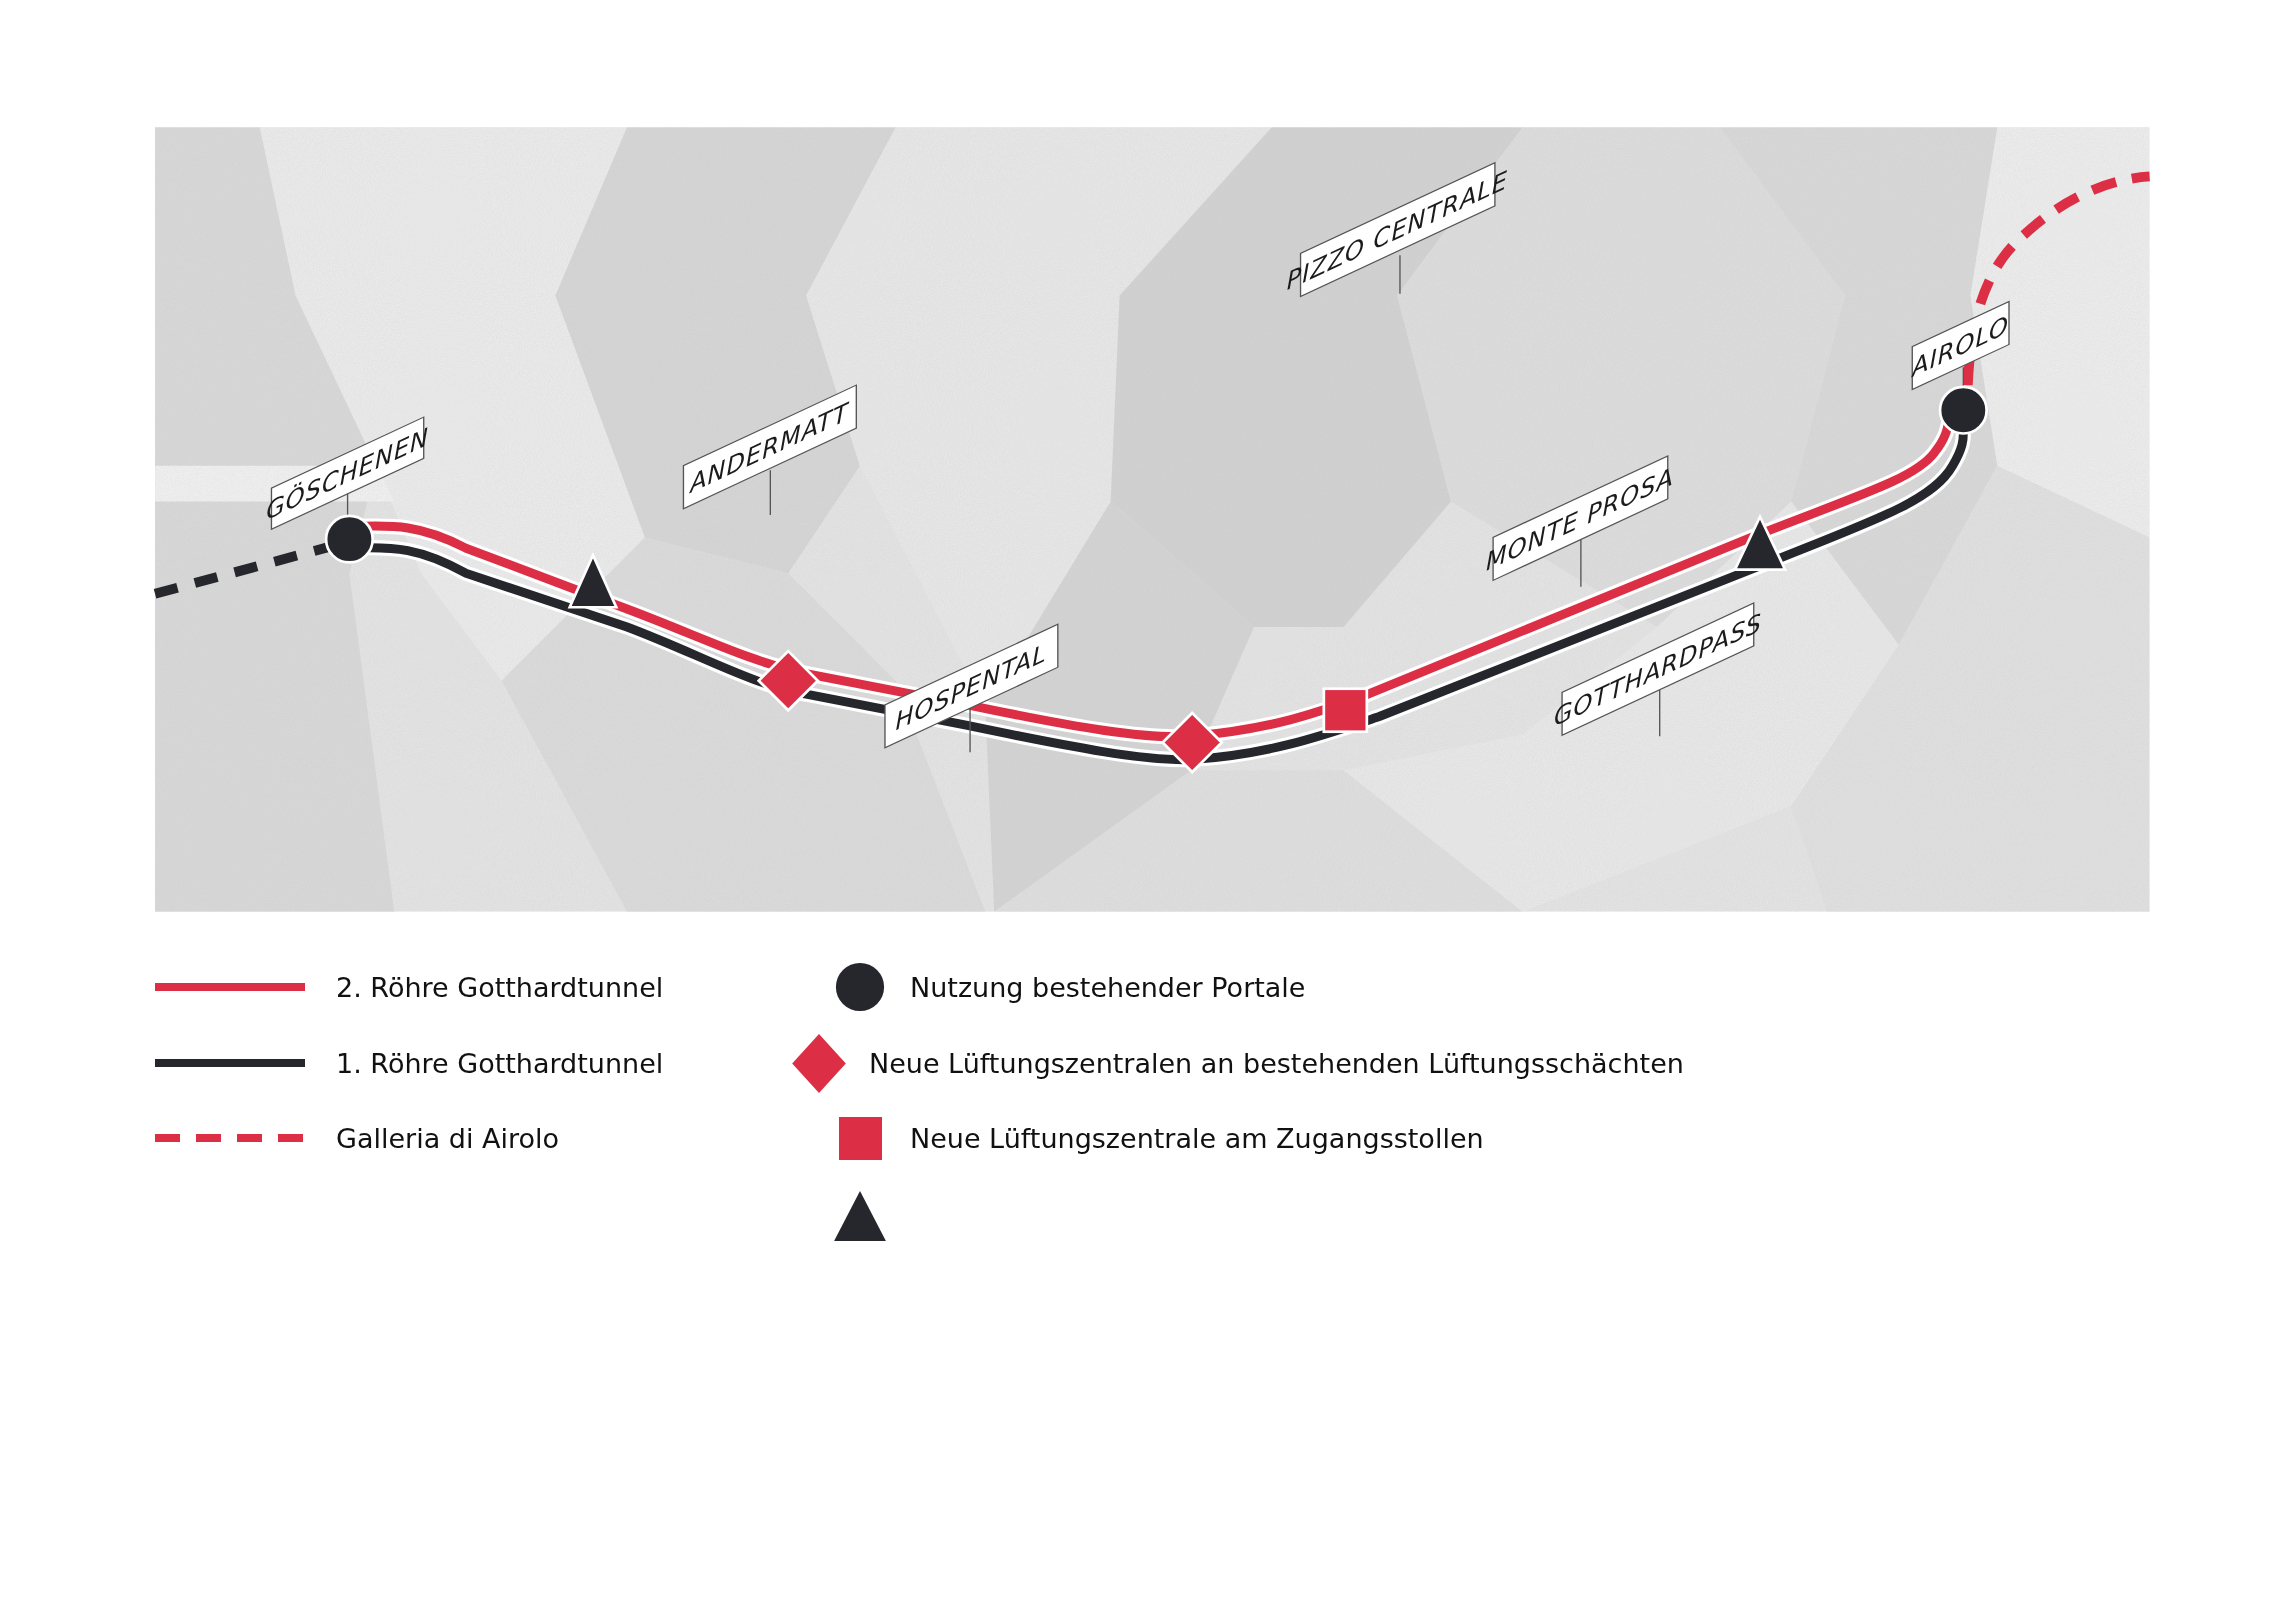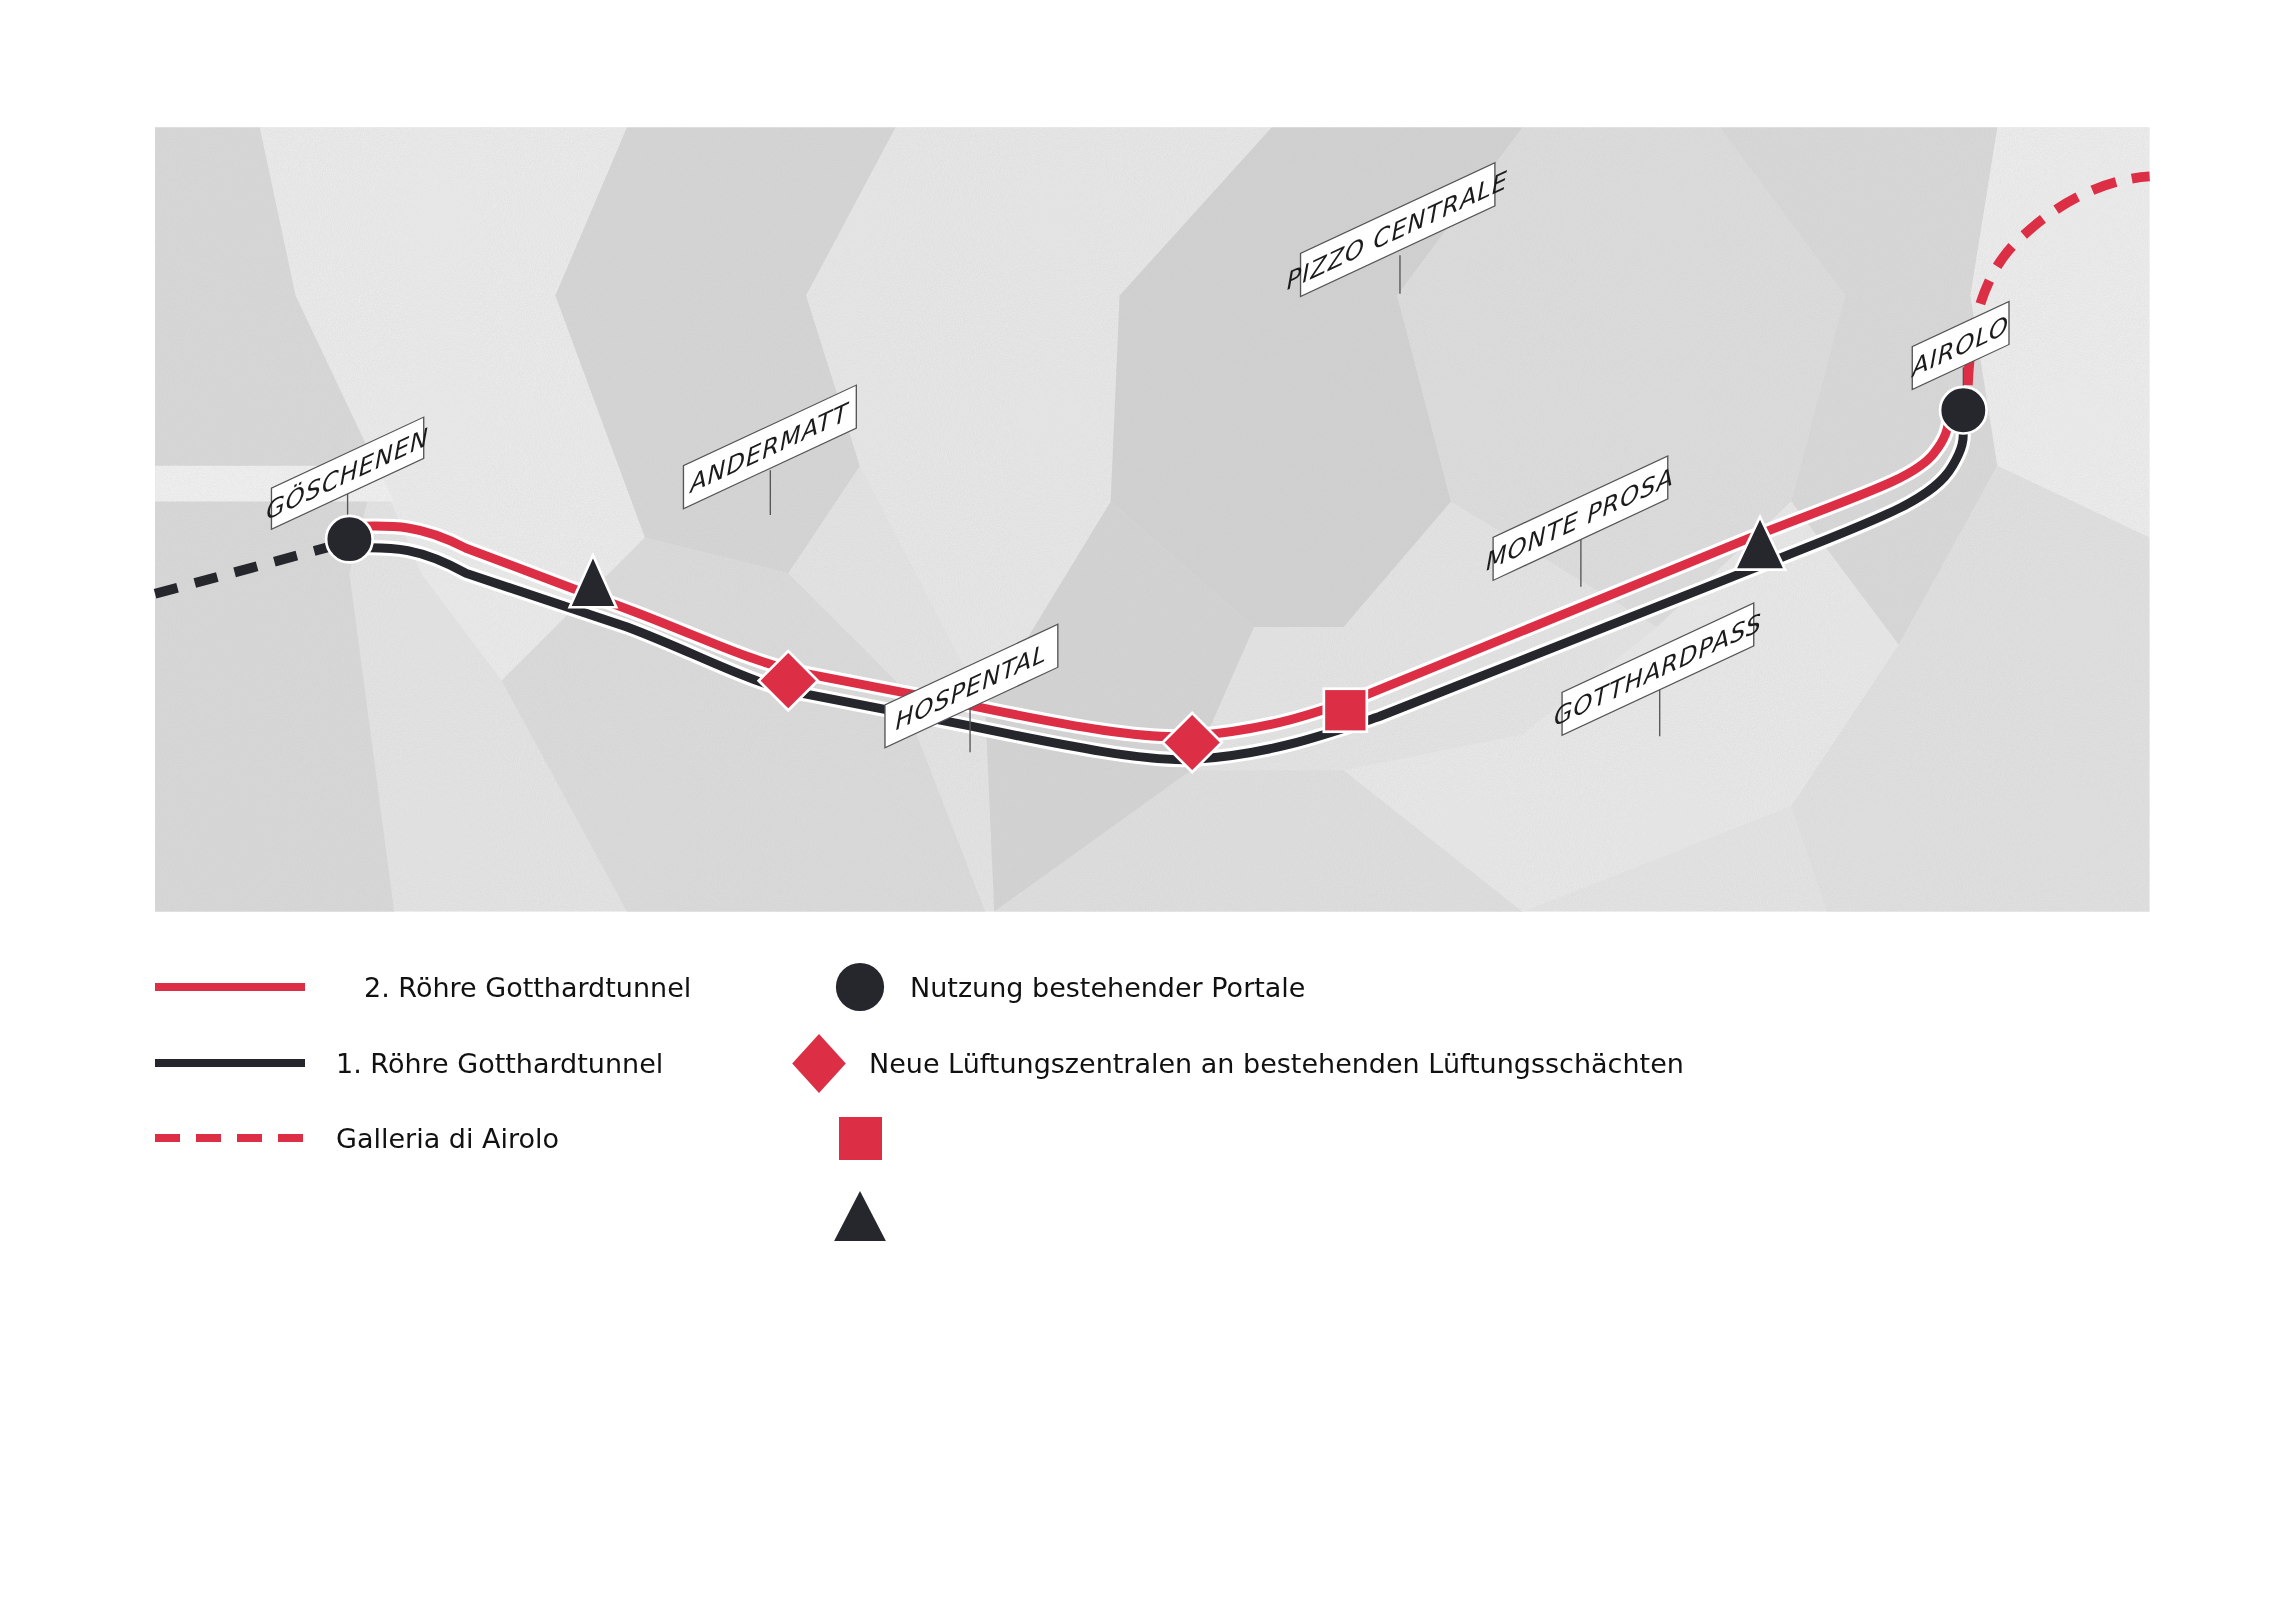--- a/index.html
+++ b/index.html
@@ -122,21 +122,21 @@
   <circle cx="2192" cy="458" r="26" fill="#26272d" stroke="#fff" stroke-width="3"></circle>
   <polygon points="662,620 636,678 688,678" fill="#26272d" stroke="#fff" stroke-width="3"></polygon>
   <polygon points="1965,577 1937,636 1993,636" fill="#26272d" stroke="#fff" stroke-width="3"></polygon>
   <polygon points="880,727 913,760 880,793 847,760" fill="#dc2f45" stroke="#fff" stroke-width="3"></polygon>
   <polygon points="1331,796 1364,829 1331,862 1298,829" fill="#dc2f45" stroke="#fff" stroke-width="3"></polygon>
   <rect x="1478" y="769" width="48" height="48" fill="#dc2f45" stroke="#fff" stroke-width="3"></rect>
 </svg>
 
 <div class="legend">
 
-  <div class="legend-row" style="left:155px; top:960px;gap:28px;">
+  <div class="legend-row" style="left:155px; top:960px;">
     <span class="swatch-line" style="background:#dc2f45"></span>
     <span class="legend-label">2. Röhre Gotthardtunnel</span>
   </div>
   <div class="legend-row" style="left:155px; top:1036px;">
     <span class="swatch-line" style="background:#26272d"></span>
     <span class="legend-label">1. Röhre Gotthardtunnel</span>
   </div>
   <div class="legend-row" style="left:155px; top:1111px;">
     <span class="swatch-dash"></span>
     <span class="legend-label">Galleria di Airolo</span>
@@ -157,20 +157,21 @@
         </svg>
     </span>
     <span class="legend-label">Neue Lüftungszentralen an bestehenden Lüftungsschächten</span>
   </div>
   <div class="legend-row" style="left:833px; top:1111px;">
     <span class="sym">
       <svg width="43" height="43" viewBox="0 0 48 48">
           <rect x="0" y="0" width="48" height="48" fill="#dc2f45"></rect>
         </svg>
     </span>
+    <span class="legend-label">Neue Lüftungszentrale am Zugangsstollen</span>
   </div>
   <div class="legend-row" style="left:833px; top:1189px;">
     <span class="sym">
       <svg width="52" height="50" viewBox="0 0 58 56">
           <polygon points="29,0 58,56 0,56" fill="#26272d"></polygon>
         </svg>
     </span>
   </div>
 </div>
 

